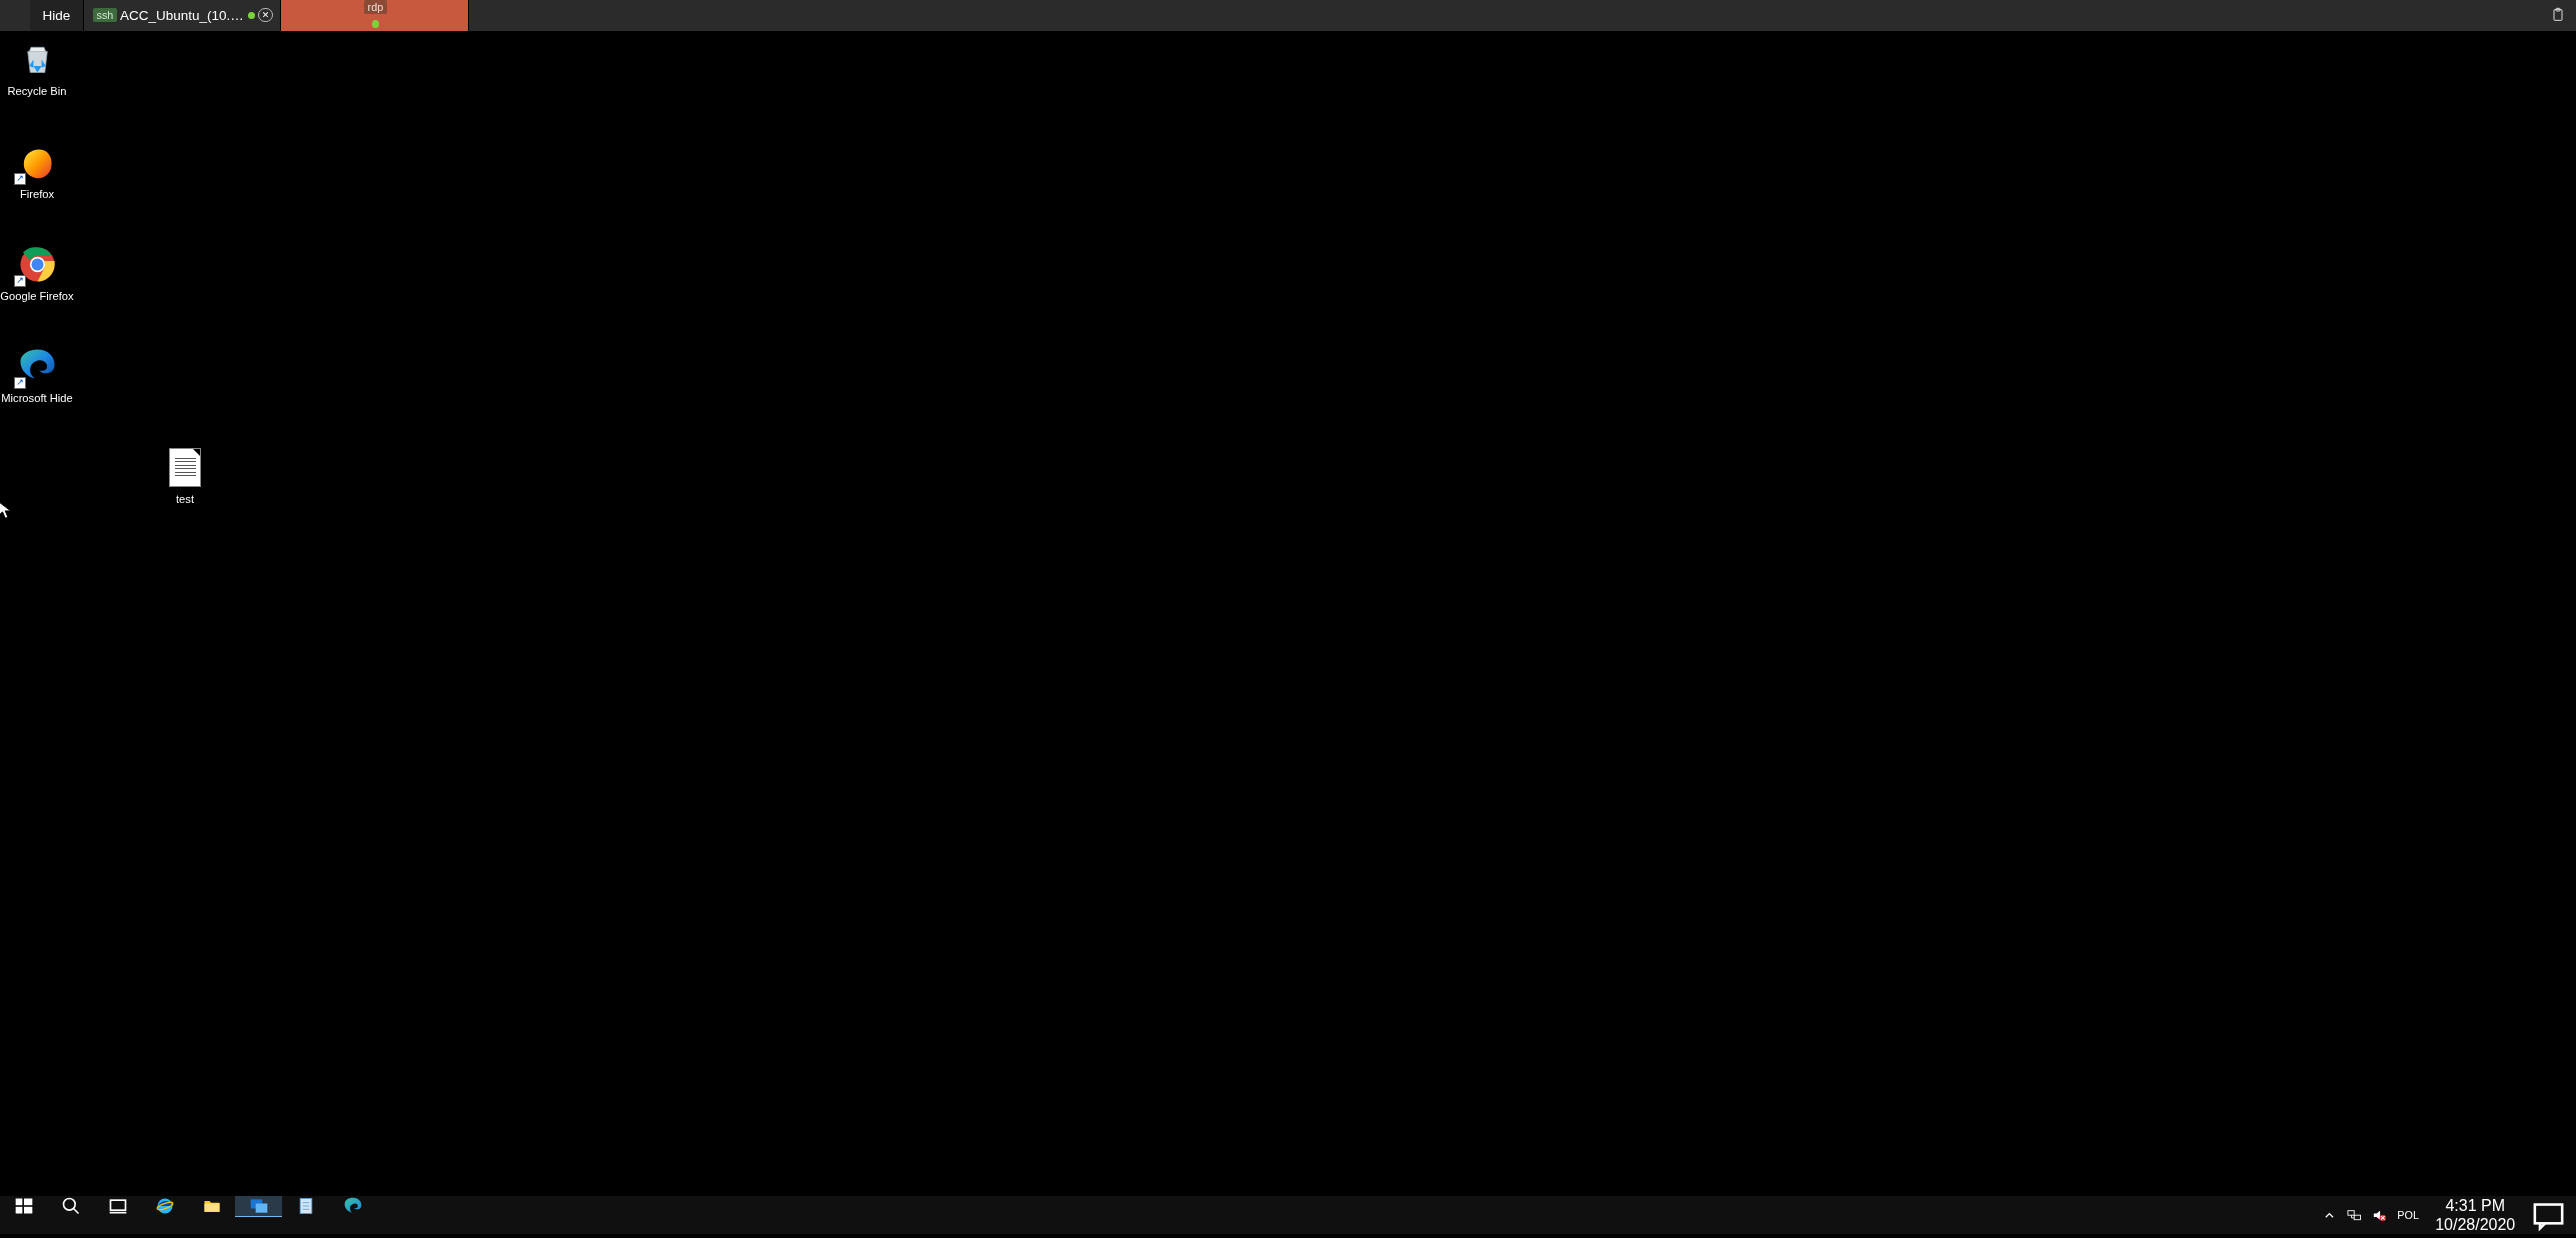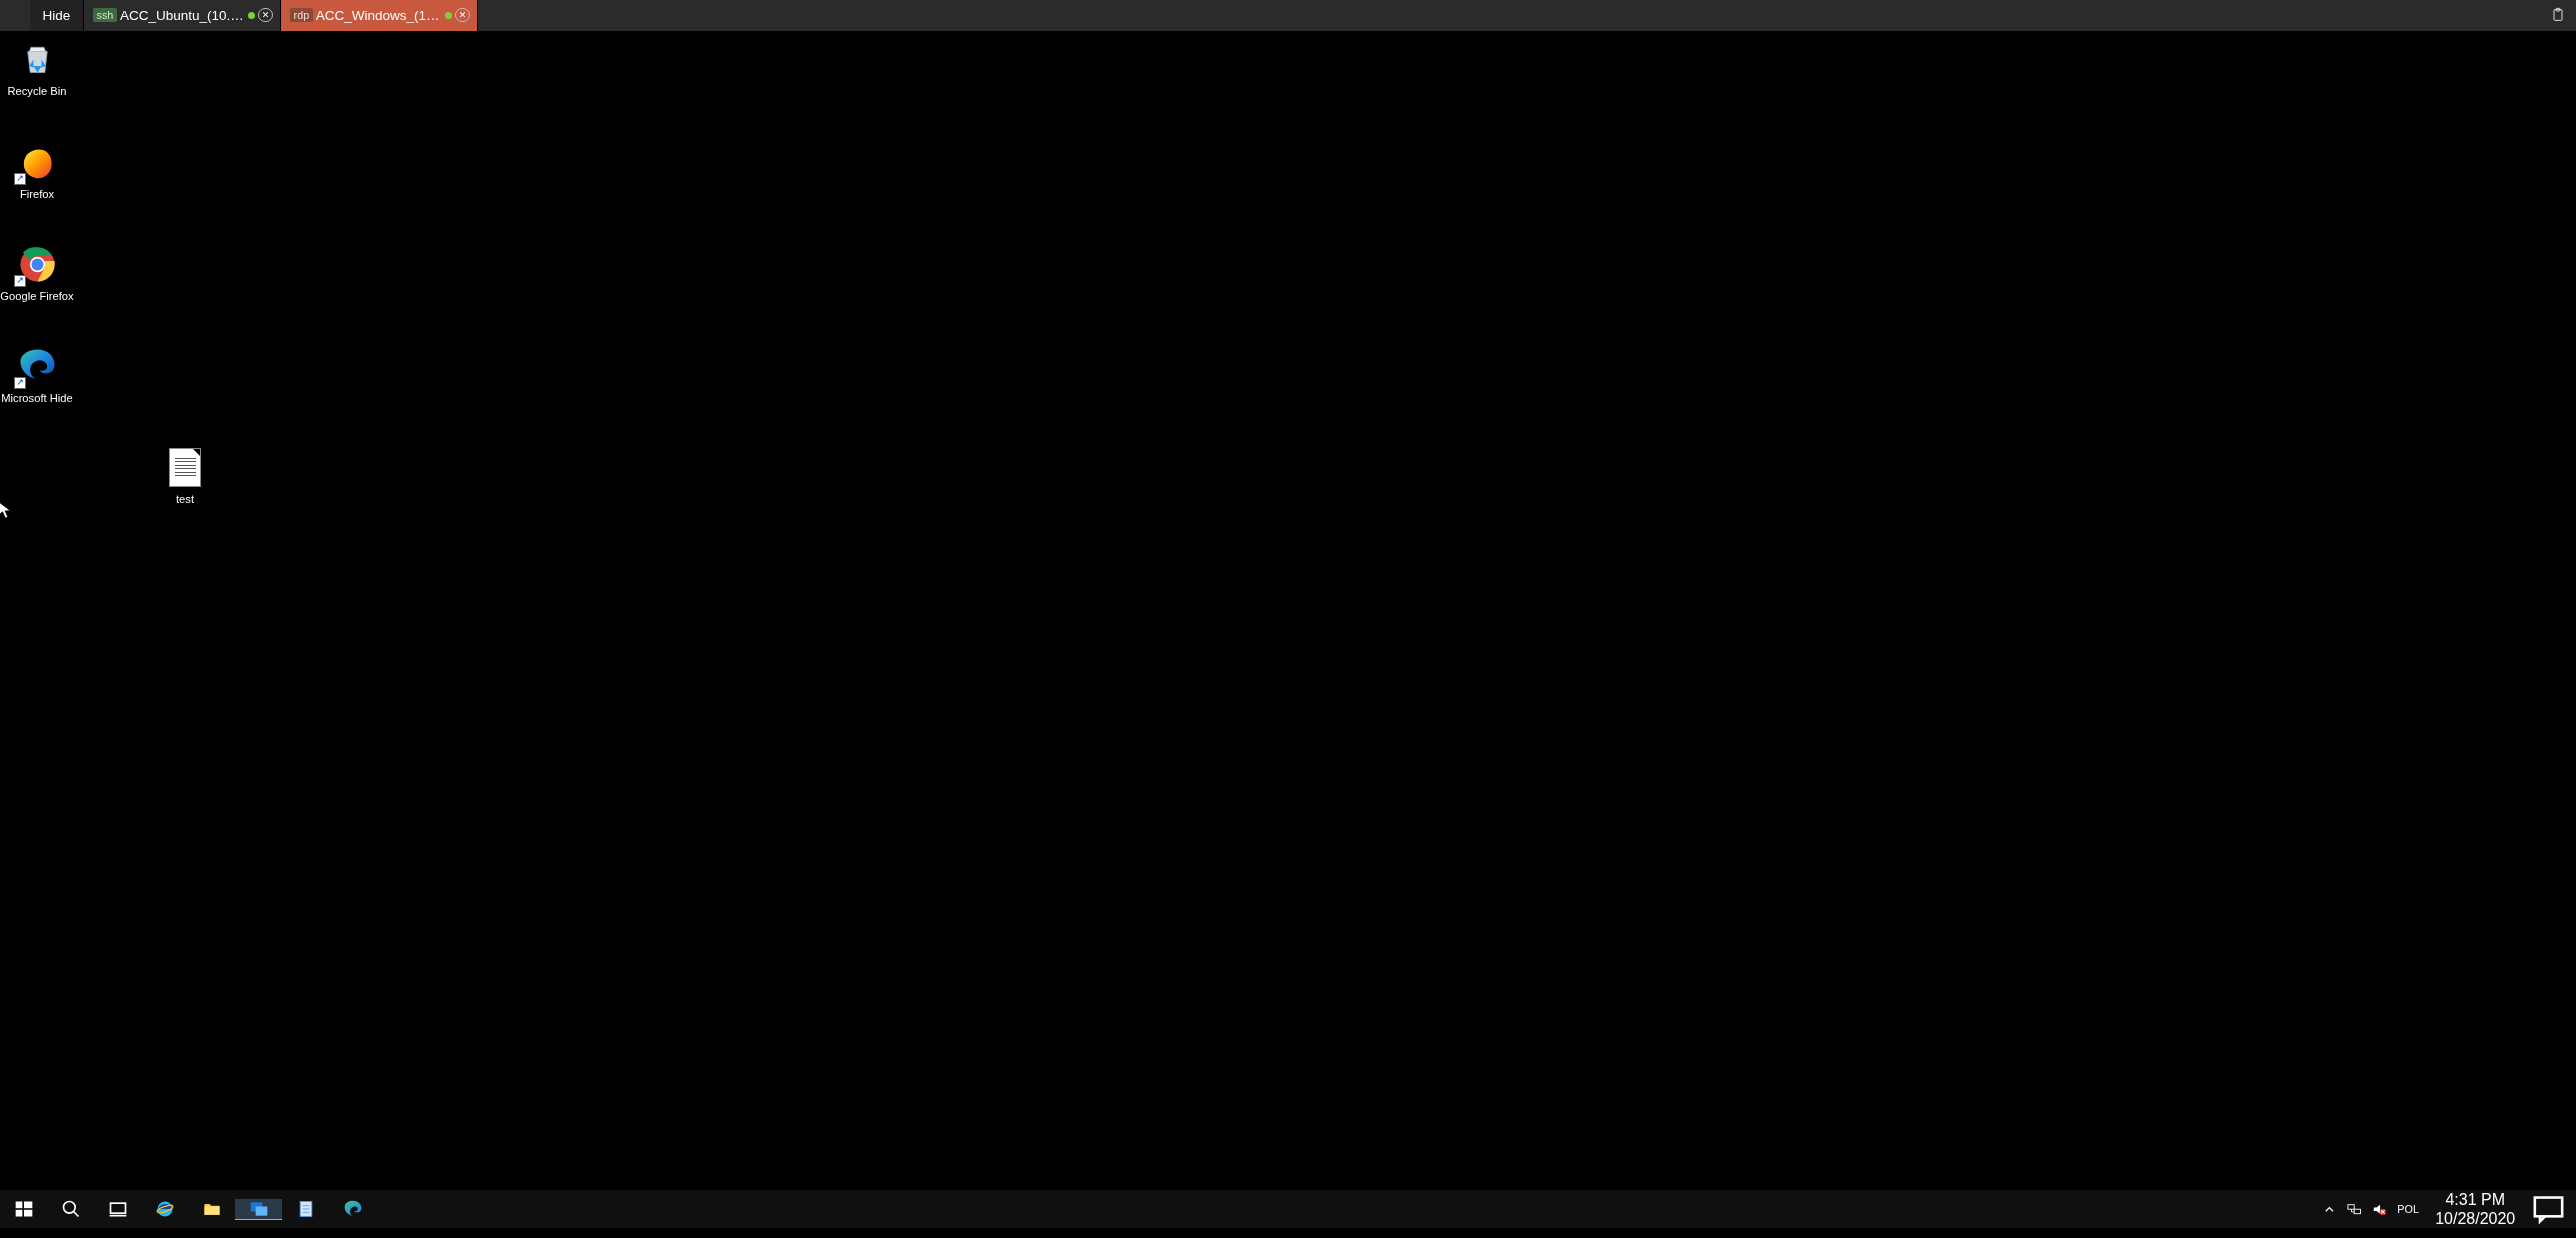--- a/index.html
+++ b/index.html
@@ -32,21 +32,21 @@
   }
   .conn-tab {
     display: flex; align-items: center;
     padding: 0 7.2px 0 9px;
     min-width: 188px;
     max-width: 197px;
     border-right: 0.9px solid #000;
     cursor: pointer;
     gap: 3px;
   }
-  .conn-tab.active { background: #c8593e; }
+  .conn-tab.active { background: #c8593e; flex-direction: column; }
   .conn-tab.inactive { background: #2b2b2b; }
   .proto {
     background: #3e6a3e;
     color: #cfe8cf;
     font-size: 10.8px;
     padding: 0 3.6px;
     border-radius: 1.8px;
     line-height: 14.4px;
   }
   .proto.rdp { background: #8a4a36; color: #f5dcd0; }
@@ -118,24 +118,24 @@
   .textfile .lines span { height:0.9px; background:#555; display:block; }
 
   
   .cursor {
     position:absolute; width:12.6px; height:18px;
     pointer-events:none;
   }
 
   
   .taskbar {
-    position:absolute; left:0; right:0; bottom:10px;
+    position:absolute; left:0; right:0; bottom:4px;
     height: 38px;
     background: #101010;
-    display:flex; align-items:center;
+    display:flex; align-items:flex-start;
     color:#fff; font-size:10.8px;
   }
   .tb-btn {
     width:47px; display:flex; align-items:center; justify-content:center;
     cursor:pointer;
   }
   .tb-btn svg { width:20px; height:20px; }
   .tb-btn.active  { background:#2a3a48; border-bottom:1.8px solid #76b9ed; }
 
   .tb-spacer { flex:1; }

